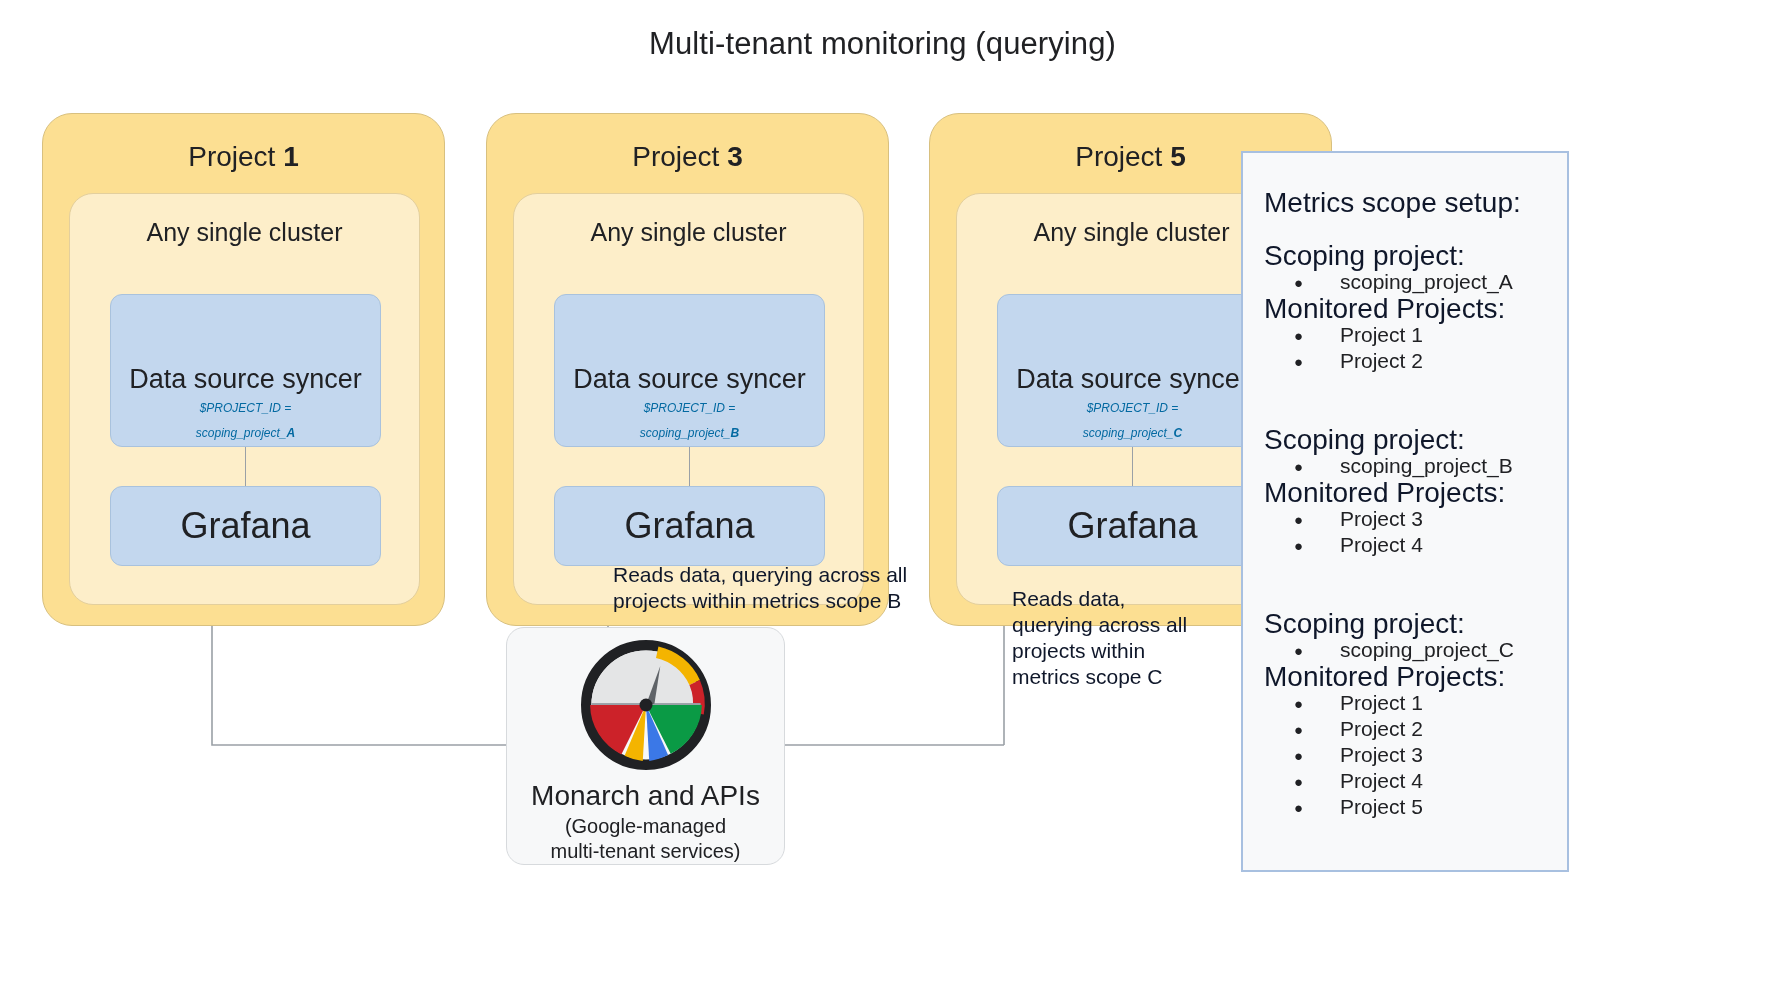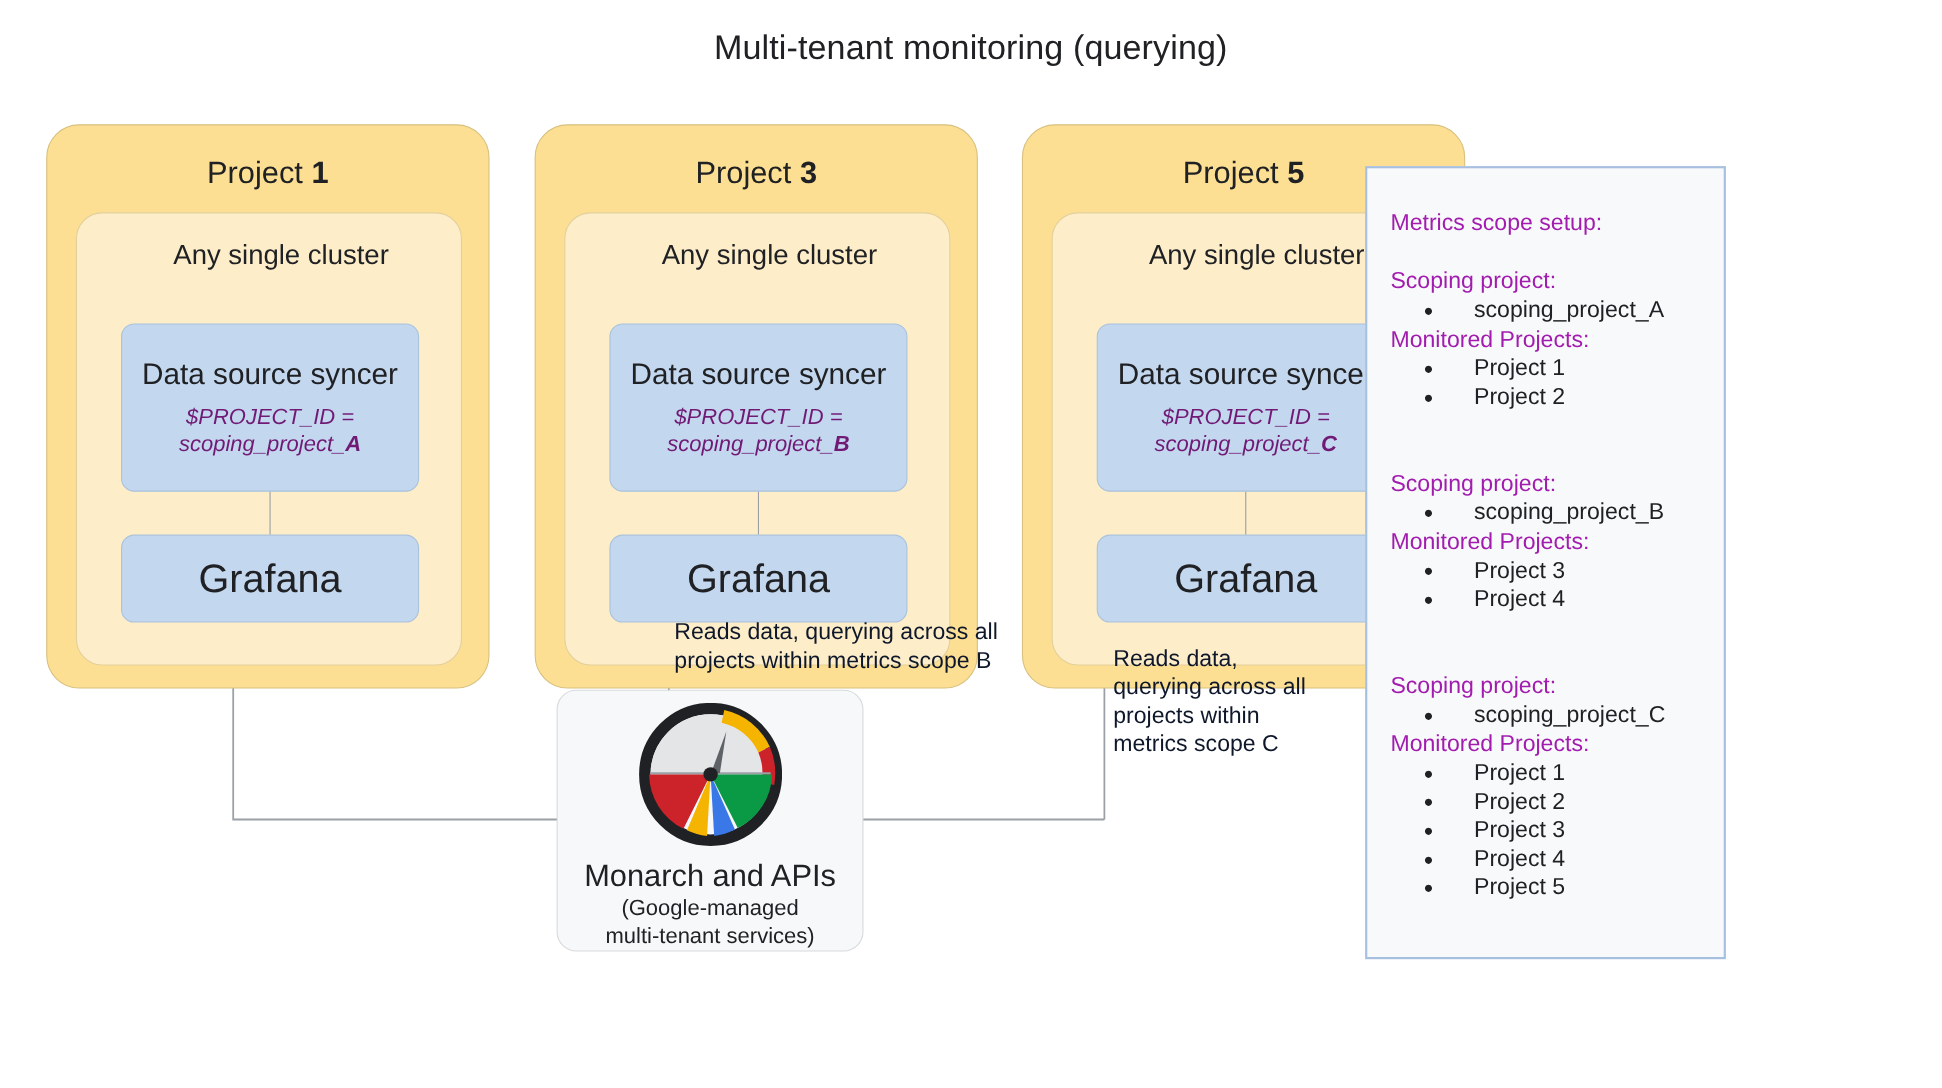--- a/index.html
+++ b/index.html
@@ -66,56 +66,56 @@
     width: 351px;
     height: 412px;
     background: #fdeec9;
     border: 1px solid #e3cf9d;
     border-radius: 24px;
     box-sizing: border-box;
   }
   .cluster-title {
     position: absolute;
     top: 24px;
-    left: 11px;
+    left: 0;
     width: 100%;
     text-align: center;
     font-size: 25px;
     color: #202124;
   }
 
   
   .syncer-box {
     position: absolute;
     left: 40px;
     top: 100px;
     width: 271px;
     height: 153px;
     background: #c3d7ee;
     border: 1px solid #a9c2dd;
     border-radius: 12px;
     box-sizing: border-box;
     display: flex;
     flex-direction: column;
     align-items: center;
-    justify-content: center;
+    justify-content: flex-end;
   }
   .syncer-title {
     font-size: 27px;
     line-height: 33px;
     text-align: center;
     color: #202124;
   }
   .syncer-sub {
-    font-size: 20px;
+    font-size: 12px;
     line-height: 25px;
     font-style: italic;
     text-align: center;
-    color: #701a75;
-    margin-top: 10px;
+    color: #0369a1;
+    margin-top: 0;
   }
   .syncer-sub b { font-weight: bold; }
 
   .grafana-box {
     position: absolute;
     left: 40px;
     top: 292px;
     width: 271px;
     height: 80px;
     background: #c3d7ee;
@@ -200,23 +200,23 @@
     left: 1241px;
     top: 151px;
     width: 328px;
     height: 721px;
     background: #f8f9fa;
     border: 2px solid #a8c0e0;
     box-sizing: border-box;
     padding: 36px 0 0 21px;
   }
   .legend-head {
-    font-size: 21px;
+    font-size: 28px;
     line-height: 27px;
-    color: #a21caf;
+    color: #0f172a;
   }
   .legend-spacer { height: 26px; }
   .legend-group { margin-top: 0; }
   .legend-bullets {
     list-style: none;
     margin: 0;
     padding: 0;
   }
   .legend-bullets li {
     font-size: 21px;

